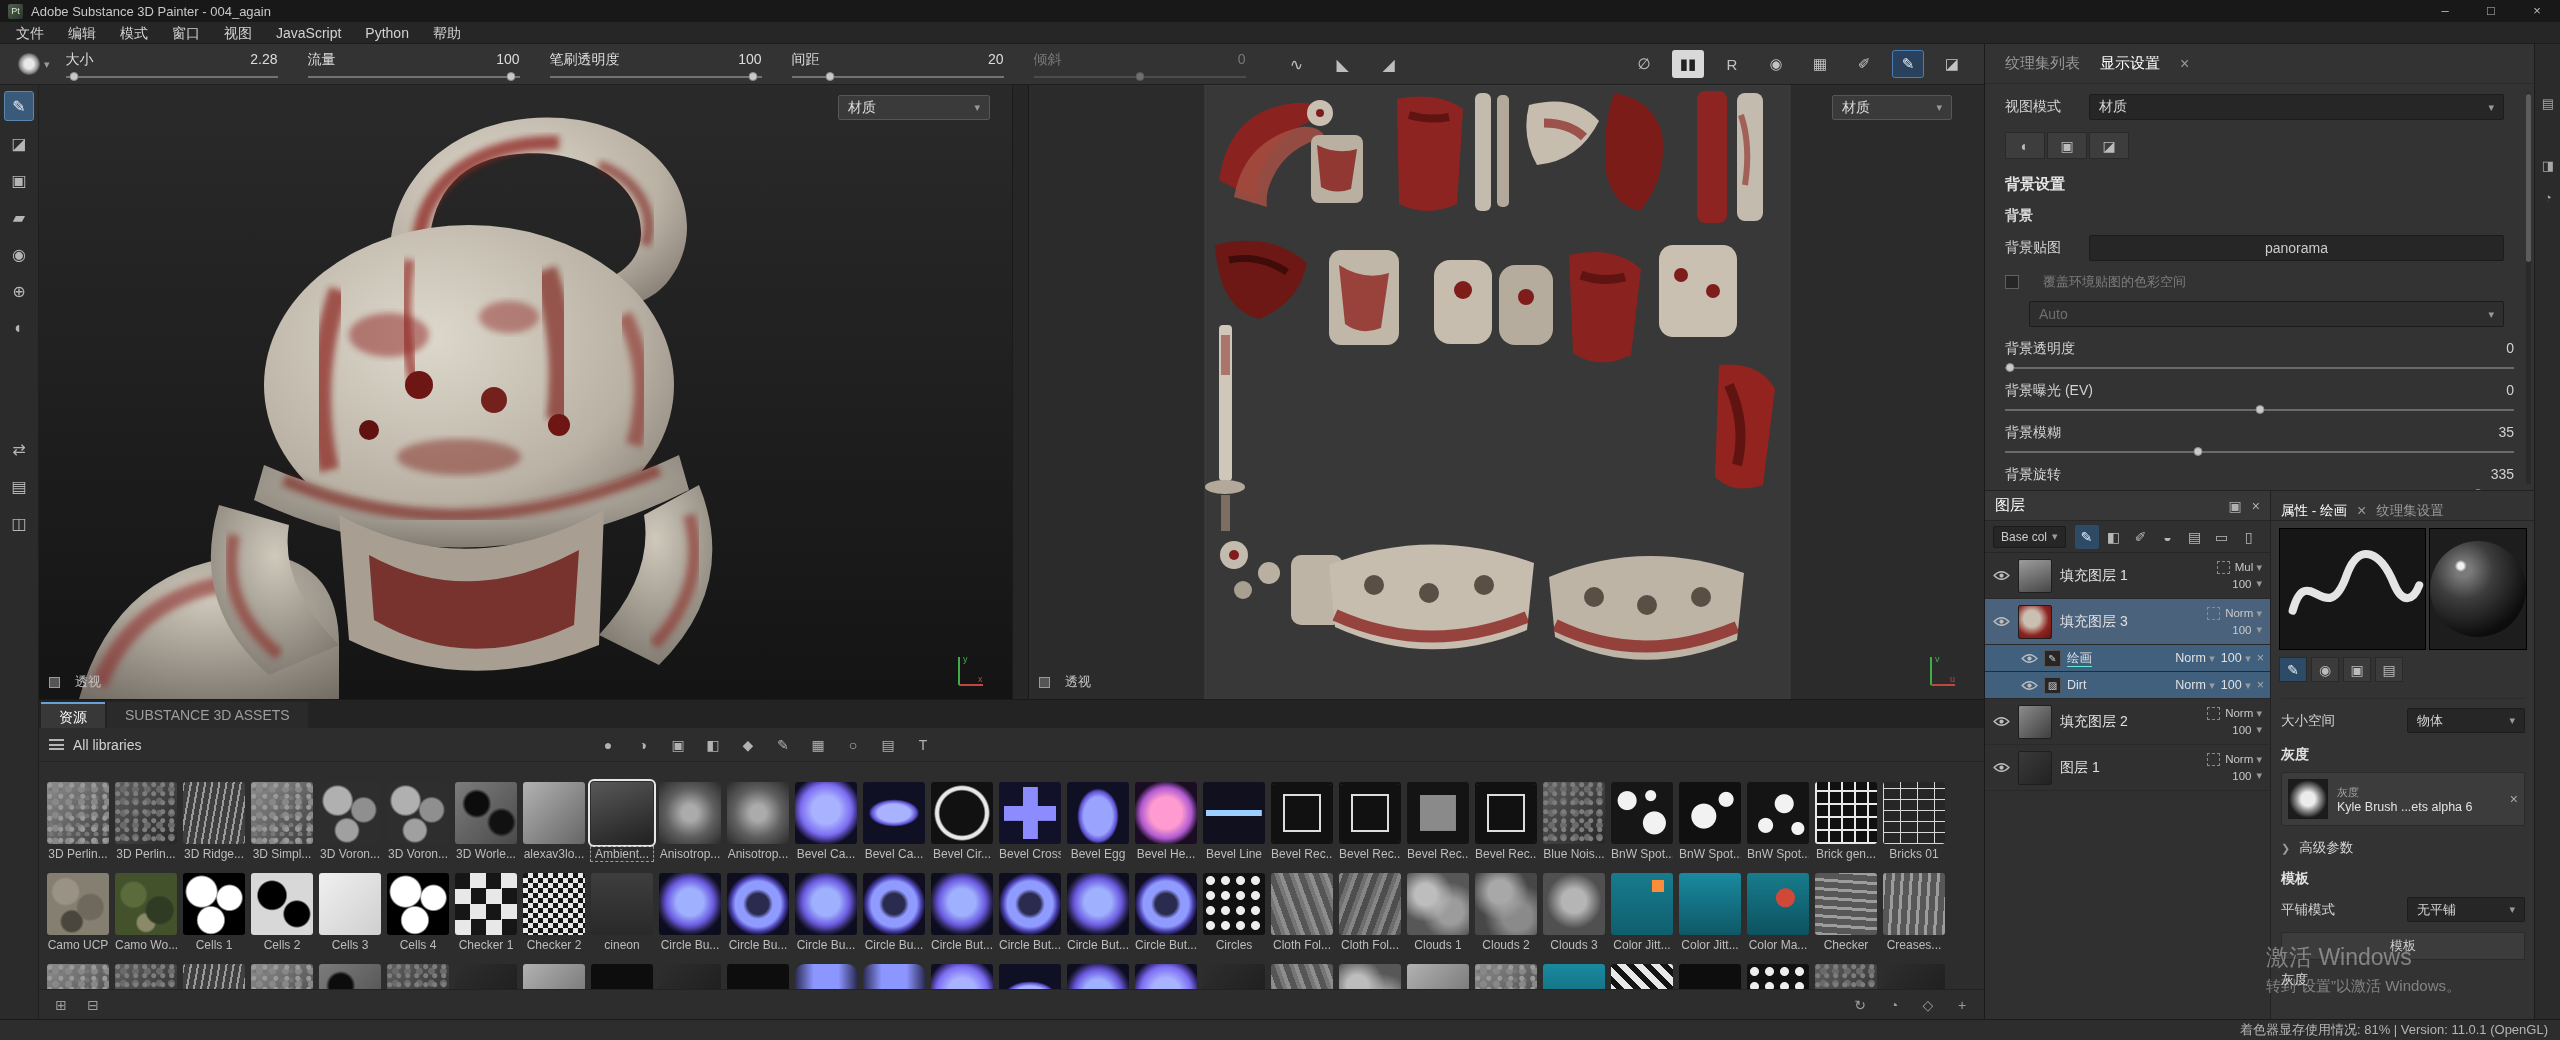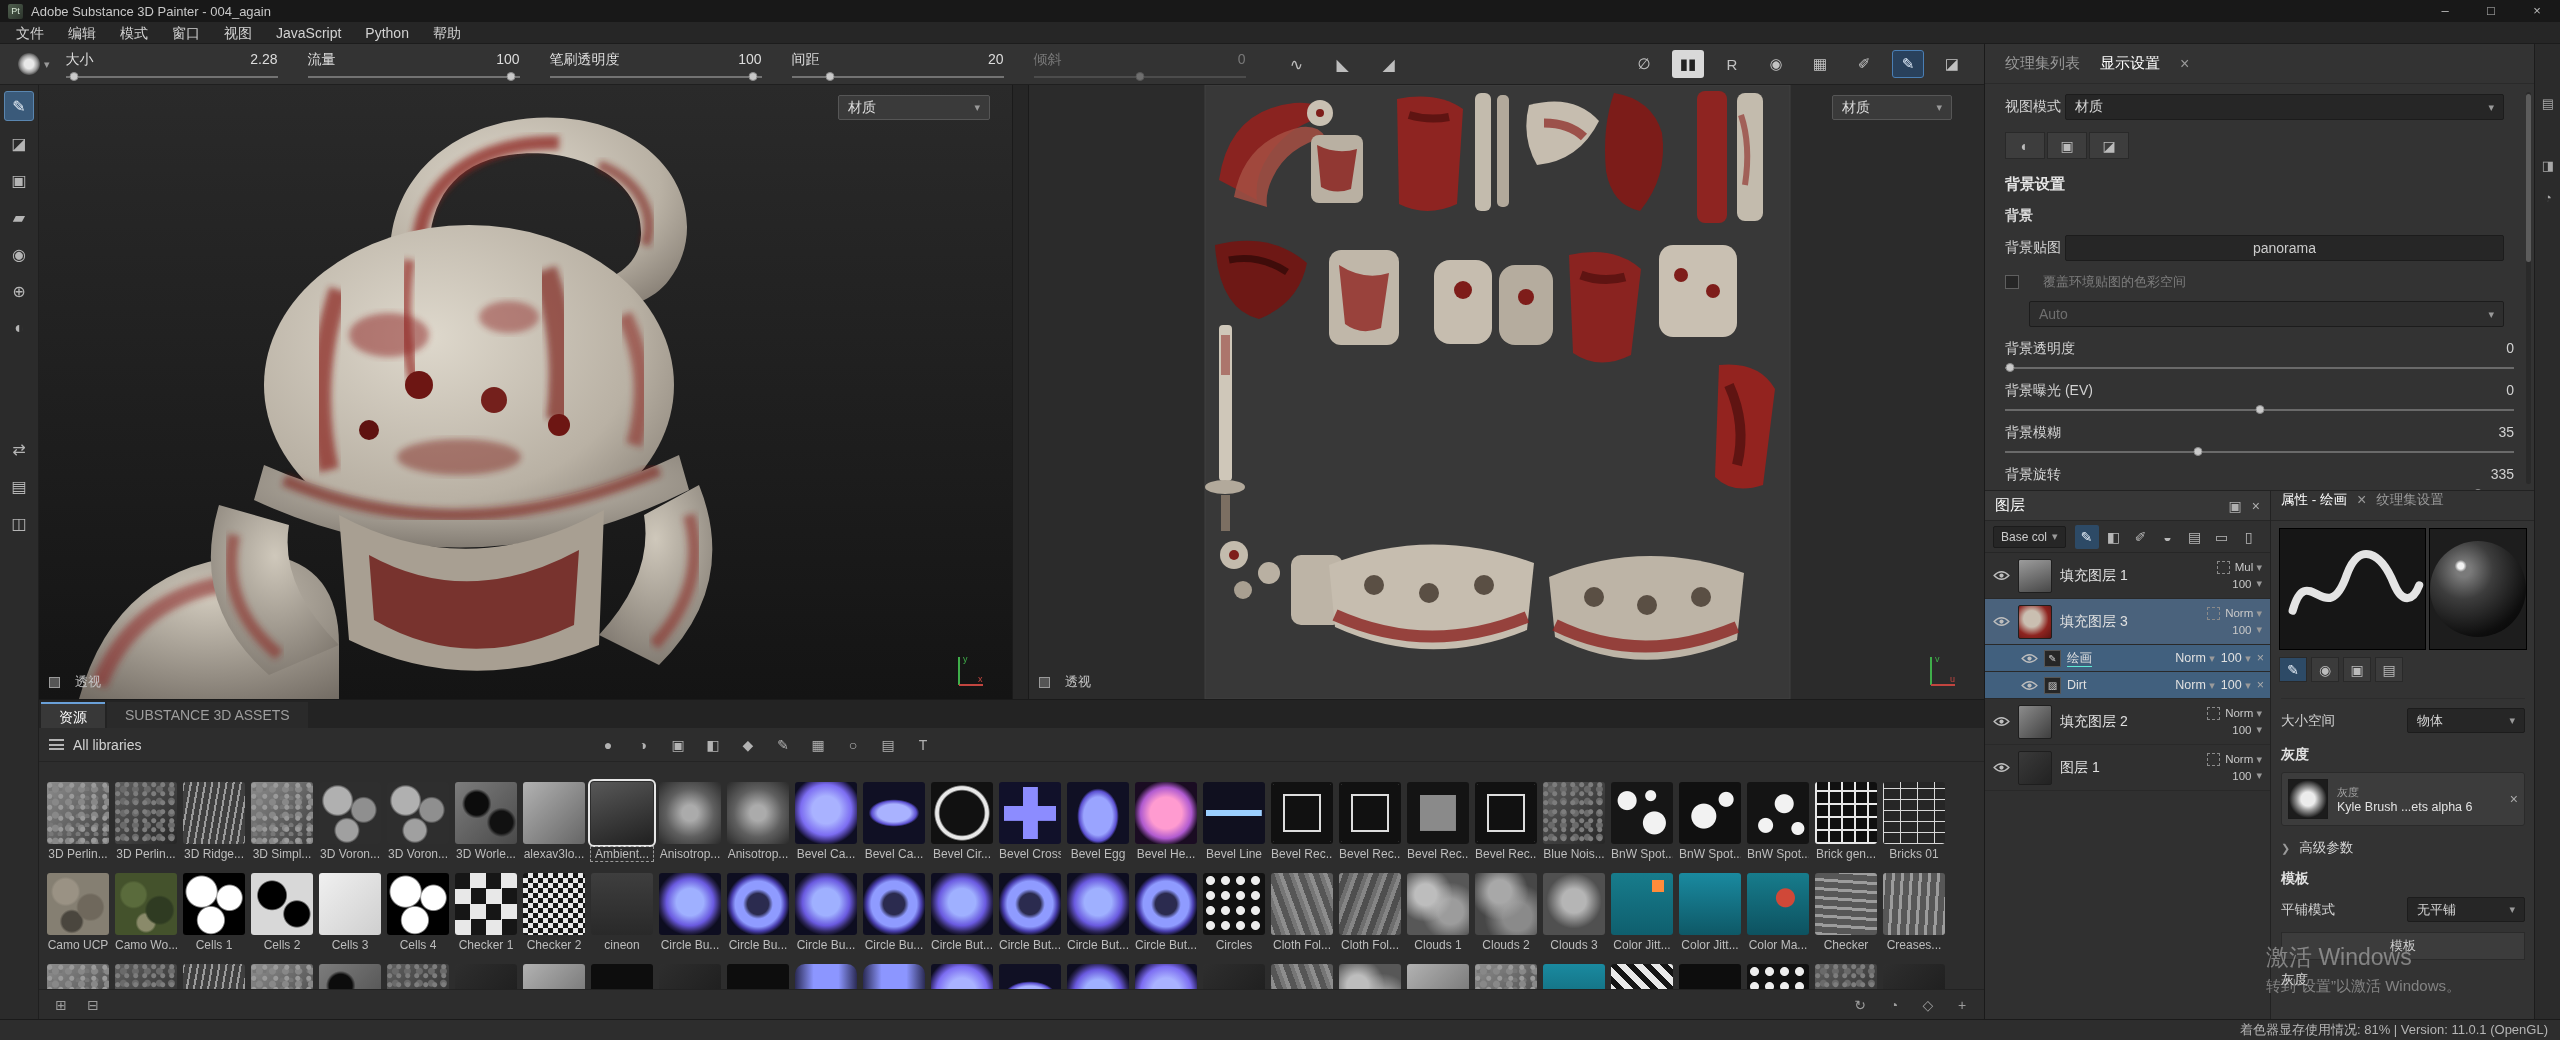--- a/index.html
+++ b/index.html
@@ -49,21 +49,21 @@
   .vp-cam{position:absolute;left:10px;bottom:8px;display:flex;align-items:center;gap:15px;font-size:13px;color:#c5c5c5;}
   .vp-cam .sq{width:11px;height:11px;border:1px solid #9a9a9a;background:#555;}
   .gizmo{position:absolute;right:26px;bottom:8px;}
 
   
   #panel-right{position:absolute;left:1984px;top:44px;width:550px;height:975px;background:#333;border-left:1px solid #1a1a1a;}
   .pr-tabs{height:40px;display:flex;align-items:center;gap:20px;padding:0 20px;font-size:15px;border-bottom:1px solid #2a2a2a;}
   .tab{color:#9a9a9a;}
   .tab.active{color:#fff;}
   .tab-close{color:#9a9a9a;font-size:16px;}
-  .dp-row{display:flex;align-items:center;gap:4px;margin:10px 20px 0;font-size:14px;color:#d2d2d2;}
+  .dp-row{display:flex;align-items:center;gap:28px;margin:10px 20px 0;font-size:14px;color:#d2d2d2;}
   .dd{height:26px;background:#262626;border:1px solid #1c1c1c;border-radius:2px;display:flex;align-items:center;justify-content:space-between;padding:0 9px;font-size:14px;color:#d5d5d5;}
   .dd.grow{flex:1;margin-right:10px;}
   .seg{display:flex;gap:2px;margin:12px 20px 0;}
   .sg{width:40px;height:27px;background:#3d3d3d;border:1px solid #292929;display:flex;align-items:center;justify-content:center;color:#bbb;font-size:14px;}
   .sec-title{margin:16px 20px 0;font-size:15px;font-weight:bold;color:#e5e5e5;}
   .sub-title{margin:13px 20px 0;font-size:14px;font-weight:bold;color:#d5d5d5;}
   .map-input{flex:1;height:26px;background:#262626;border:1px solid #1c1c1c;border-radius:2px;color:#ccc;font-size:14px;display:flex;align-items:center;justify-content:center;margin-right:10px;}
   .cb-row{display:flex;gap:24px;align-items:center;margin:12px 20px 0;font-size:13px;color:#7d7d7d;}
   .cb{width:14px;height:14px;border:1px solid #5f5f5f;background:#262626;}
   .dd.disabled{color:#6f6f6f;background:#2e2e2e;margin:10px 30px 0 44px;}
@@ -98,21 +98,21 @@
   .l-mask{width:13px;height:13px;border:1px dashed #8a8a8a;}
   .layer-sub{height:27px;display:flex;align-items:center;gap:6px;padding:0 6px 0 36px;font-size:12.5px;color:#e0e0e0;border-bottom:1px solid #292929;}
   .layer-sub.sel{background:#41607e;}
   .sub-ic{width:17px;height:17px;background:#262626;border:1px solid #555;display:flex;align-items:center;justify-content:center;font-size:10px;color:#ccc;flex:none;}
   .s-name{flex:1;white-space:nowrap;overflow:hidden;}
   .layer-sub.hl .s-name i{border-bottom:5px solid #5eead4;padding-bottom:1px;}
   .s-x{color:#aaa;}
 
   
   .props-col{flex:1;display:flex;flex-direction:column;background:#333;position:relative;}
-  .pp-tabs{height:30px;display:flex;align-items:flex-start;gap:10px;padding:0 10px;font-size:13.5px;border-bottom:1px solid #262626;}
+  .pp-tabs{height:30px;display:flex;align-items:flex-end;gap:10px;padding:0 10px;font-size:13.5px;border-bottom:1px solid #262626;}
   .pp-previews{display:flex;gap:3px;padding:7px 8px 4px;}
   .stroke-box{flex:1.5;height:122px;background:#161616;border:1px solid #000;}
   .sphere-box{flex:1;height:122px;background:#1d1d1d;border:1px solid #000;display:flex;align-items:center;justify-content:center;}
   .sphere{width:96px;height:96px;border-radius:50%;background:radial-gradient(circle at 32% 26%,rgba(255,255,255,.9) 0 3px,transparent 6px),radial-gradient(circle at 35% 30%,#7a7a7a 0 8%,#3d3d3d 32%,#0e0e0e 72%,#000 100%);}
   .pp-icons{display:flex;gap:4px;padding:3px 8px 7px;}
   .ppi{width:28px;height:25px;display:flex;align-items:center;justify-content:center;color:#bbb;background:#3b3b3b;border:1px solid #292929;font-size:14px;}
   .ppi.active{background:#2d4a66;color:#eaf2fb;}
   .pp-row{display:flex;align-items:center;justify-content:space-between;margin:9px 10px 0;font-size:13.5px;color:#d2d2d2;border-top:1px solid #2c2c2c;padding-top:9px;}
   .pp-row .dd{width:118px;height:25px;font-size:13px;}
   .pp-sec{margin:13px 10px 0;font-size:14px;font-weight:bold;color:#e2e2e2;}

